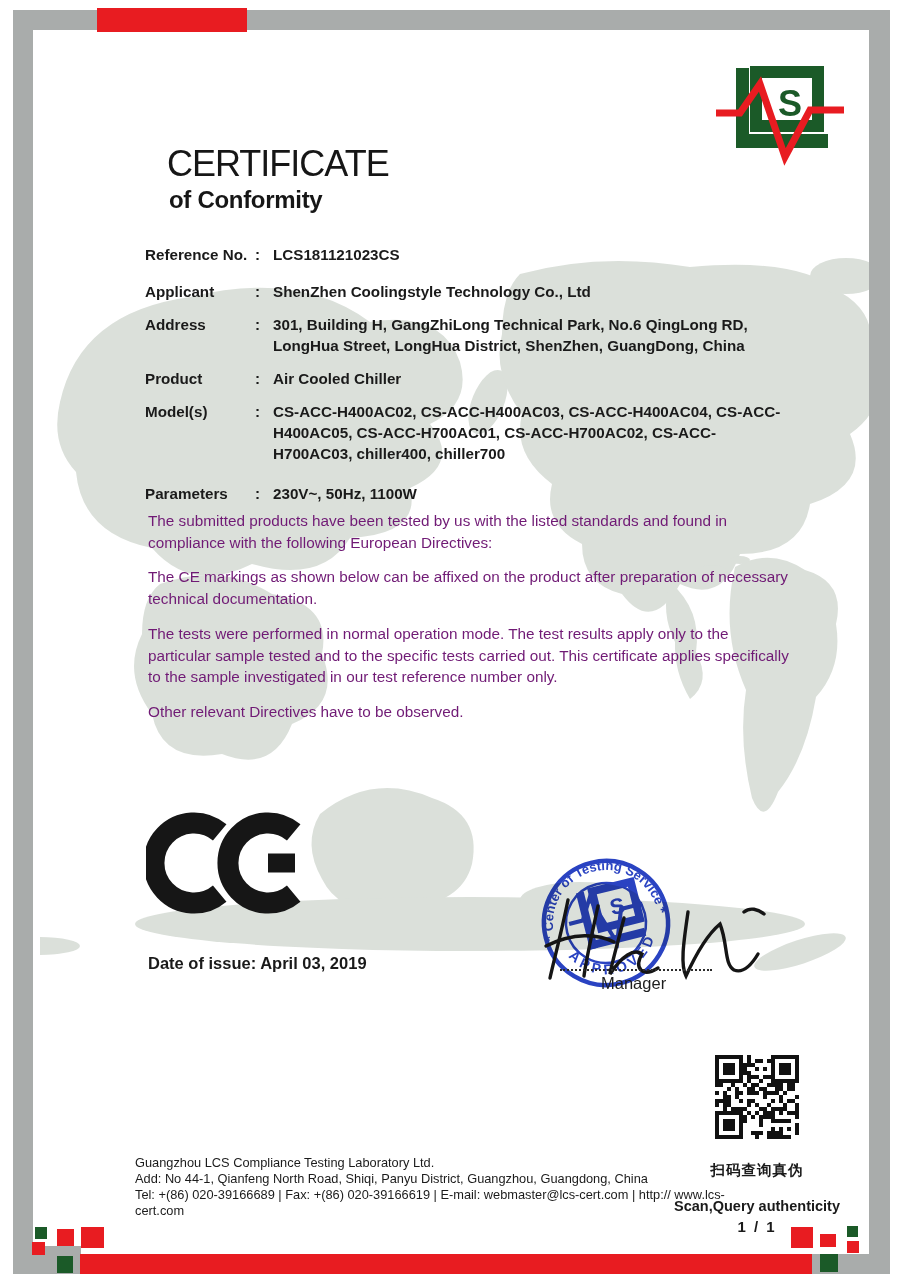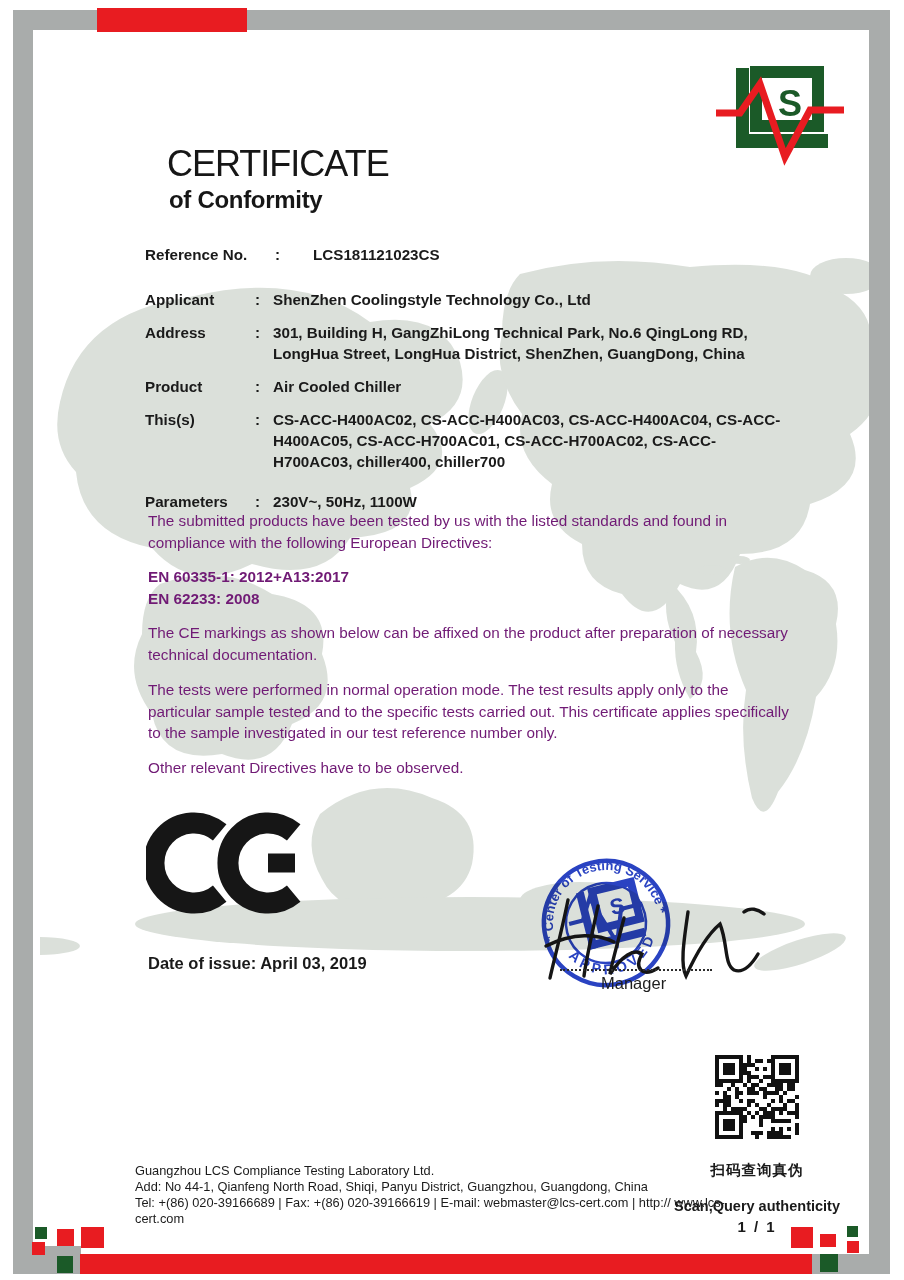--- a/index.html
+++ b/index.html
@@ -16,41 +16,41 @@
   .bar-right{left:869px;top:10px;width:21px;height:1246px;}
   .foot-left{left:13px;top:1246px;width:68px;height:28px;}
   .red-bottom{left:80px;top:1254px;width:732px;height:20px;}
   .foot-right{left:812px;top:1254px;width:78px;height:20px;}
   
   .title{left:167px;top:143px;font-size:36px;font-weight:normal;letter-spacing:-1px;color:#161616;}
   .subtitle{left:169px;top:186px;font-size:24px;font-weight:bold;letter-spacing:-0.3px;color:#161616;}
   .fields{left:145px;top:244px;width:632px;font-size:15.2px;font-weight:bold;line-height:21px;}
   .frow{display:grid;grid-template-columns:110px 18px 1fr;}
   .frow .fval{width:508px;}
-  .m16{margin-bottom:24px;gap:20px;}.m12{margin-bottom:12px;}.m19{margin-bottom:19px;}
+  .m16{margin-bottom:16px;}.m12{margin-bottom:12px;}.m19{margin-bottom:19px;}
   .paras{left:148px;top:510px;width:645px;font-size:15.3px;line-height:21.5px;color:#701a75;}
   .p{margin:0 0 13px 0;}
   .b{font-weight:bold;}
   .date-issue{left:148px;top:954px;font-size:16.5px;font-weight:bold;}
   
   .map{left:40px;top:252px;z-index:0;opacity:0.85;}
   .content{z-index:2;}
   .logo{left:712px;top:62px;width:132px;height:106px;}
   .ce{left:146px;top:810px;width:160px;height:106px;}
   .stamp{left:516px;top:833px;width:180px;height:180px;mix-blend-mode:multiply;z-index:3;}
   .sig{left:538px;top:886px;width:230px;height:105px;z-index:4;}
   .dotline{left:560px;top:969px;width:152px;border-top:2px dotted #2c2c2c;z-index:4;}
   .manager{left:601px;top:974px;font-size:16.5px;color:#1d1d1d;z-index:4;}
   
   .qrwrap{left:642px;top:1055px;width:230px;text-align:center;z-index:2;}
   .qrbox{display:inline-block;width:84px;height:84px;}
   .qr-zh{font-size:14.5px;font-weight:bold;margin-top:18px;letter-spacing:1px;}
   .qr-en{font-size:14.5px;font-weight:bold;margin-top:18px;}
   .pageno{font-size:15px;font-weight:bold;letter-spacing:2px;margin-top:4px;}
-  .footer{left:135px;top:1155px;width:600px;font-size:12.8px;line-height:16px;color:#1b1b1b;margin-top:8px;}
+  .footer{left:135px;top:1155px;width:600px;font-size:12.8px;line-height:16px;color:#1b1b1b;}
 </style>
 </head>
 <body>
 
 <svg class="abs map" width="840" height="760" viewBox="0 0 840 760">
   <g fill="#d5dbd4">
     <path d="M20,150 Q40,60 150,45 Q260,18 330,70 Q402,58 420,110 Q432,152 390,172 Q422,212 370,236 Q382,282 310,286 Q282,332 212,312 Q152,342 112,296 Q42,282 36,220 Q10,192 20,150 Z"></path>
     <ellipse cx="448" cy="150" rx="16" ry="34" transform="rotate(22 448 150)"></ellipse>
     <path d="M120,332 Q182,310 232,342 Q292,352 282,402 Q302,452 252,472 Q232,522 182,502 Q122,512 112,462 Q82,422 102,382 Q102,346 120,332 Z"></path>
     <path d="M280,562 Q332,520 392,546 Q442,562 432,612 Q422,652 362,657 Q302,667 282,627 Q262,592 280,562 Z"></path>
@@ -113,37 +113,33 @@
     <span>Address</span>
     <span>:</span>
     <span class="fval">301, Building H, GangZhiLong Technical Park, No.6 QingLong RD, LongHua Street, LongHua District, ShenZhen, GuangDong, China</span>
   </div>
   <div class="frow m12">
     <span>Product</span>
     <span>:</span>
     <span class="fval">Air Cooled Chiller</span>
   </div>
   <div class="frow m19">
-    <span>This(s)</span>
+    <span>Model(s)</span>
     <span>:</span>
     <span class="fval">CS-ACC-H400AC02, CS-ACC-H400AC03, CS-ACC-H400AC04, CS-ACC-H400AC05, CS-ACC-H700AC01, CS-ACC-H700AC02, CS-ACC-H700AC03, chiller400, chiller700</span>
   </div>
   <div class="frow">
     <span>Parameters</span>
     <span>:</span>
     <span class="fval">230V~, 50Hz, 1100W</span>
   </div>
 </div>
 
 <div class="abs paras content">
   <p class="p">The submitted products have been tested by us with the listed standards and found in compliance with the following European Directives:</p>
-  <div style="margin-bottom:13px;">
-    <div class="b">EN 60335-1: 2012+A13:2017</div>
-    <div class="b">EN 62233: 2008</div>
-  </div>
   <p class="p" style="margin-bottom:14px;">The CE markings as shown below can be affixed on the product after preparation of necessary technical documentation.</p>
   <p class="p">The tests were performed in normal operation mode. The test results apply only to the particular sample tested and to the specific tests carried out. This certificate applies specifically to the sample investigated in our test reference number only.</p>
   <p class="p">Other relevant Directives have to be observed.</p>
 </div>
 
 <svg class="abs ce content" viewBox="0 0 160 104">
   <g fill="none" stroke="#161616" stroke-width="21">
     <path d="M 73.7 21.4 A 40 40 0 1 0 73.7 82.6"></path>
     <path d="M 147.7 21.4 A 40 40 0 1 0 147.7 82.6"></path>
     <line x1="122" y1="52" x2="149" y2="52" stroke-width="19"></line>

